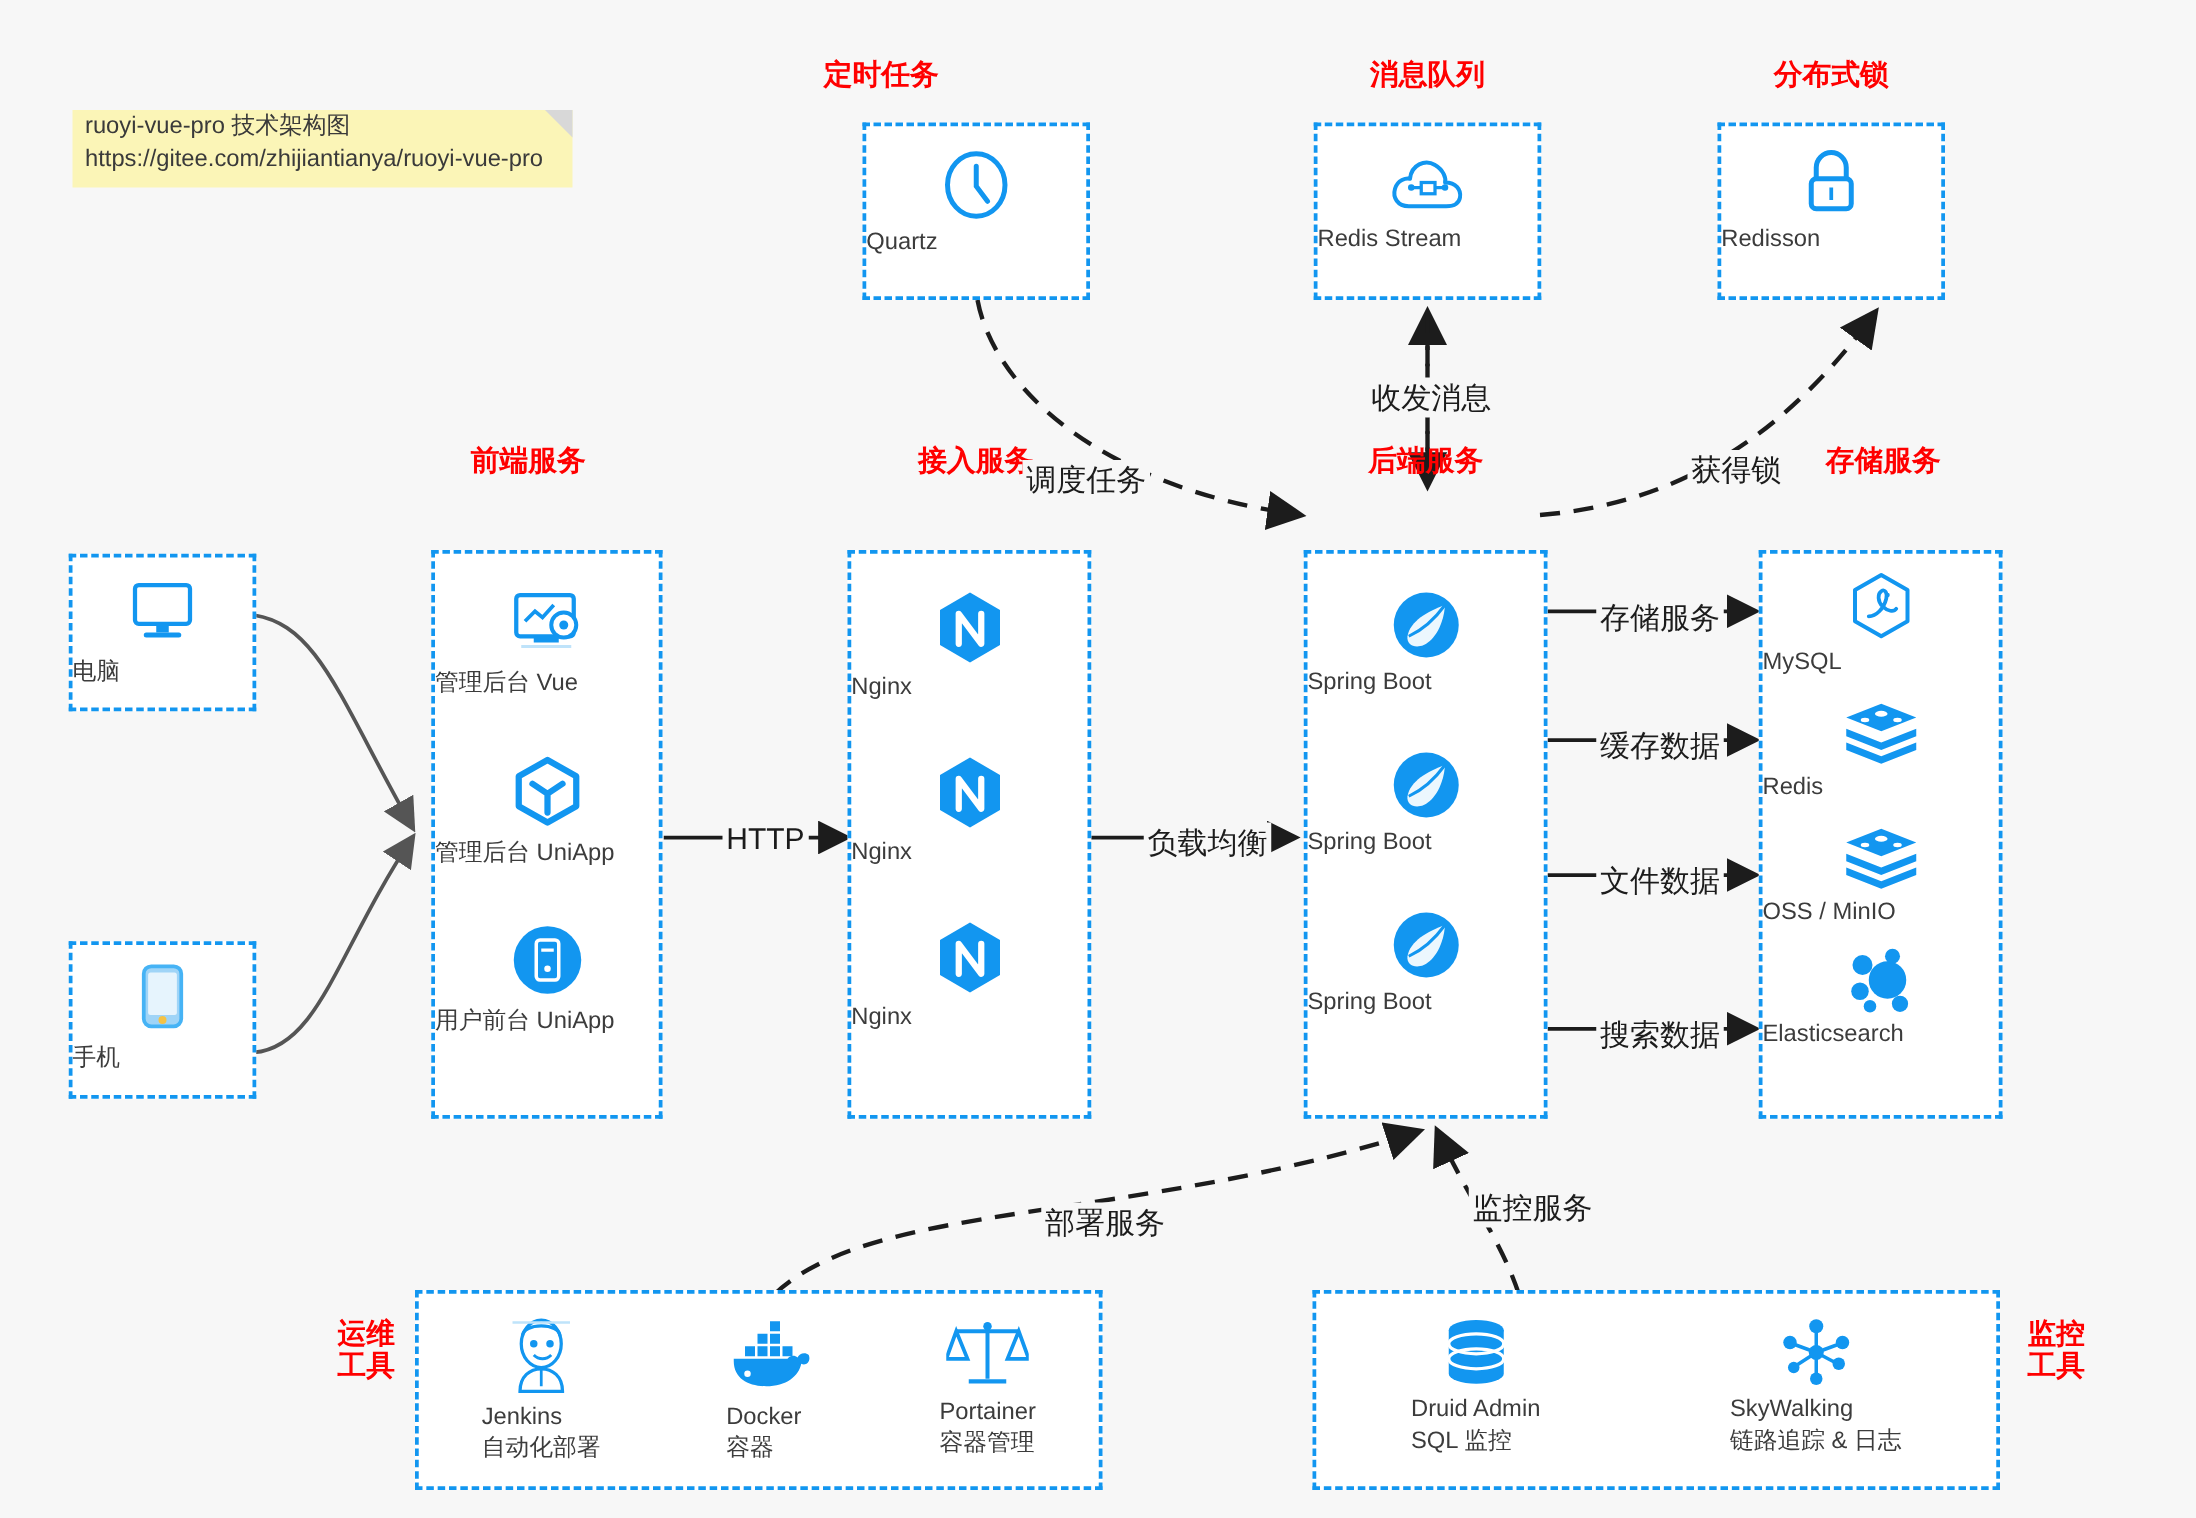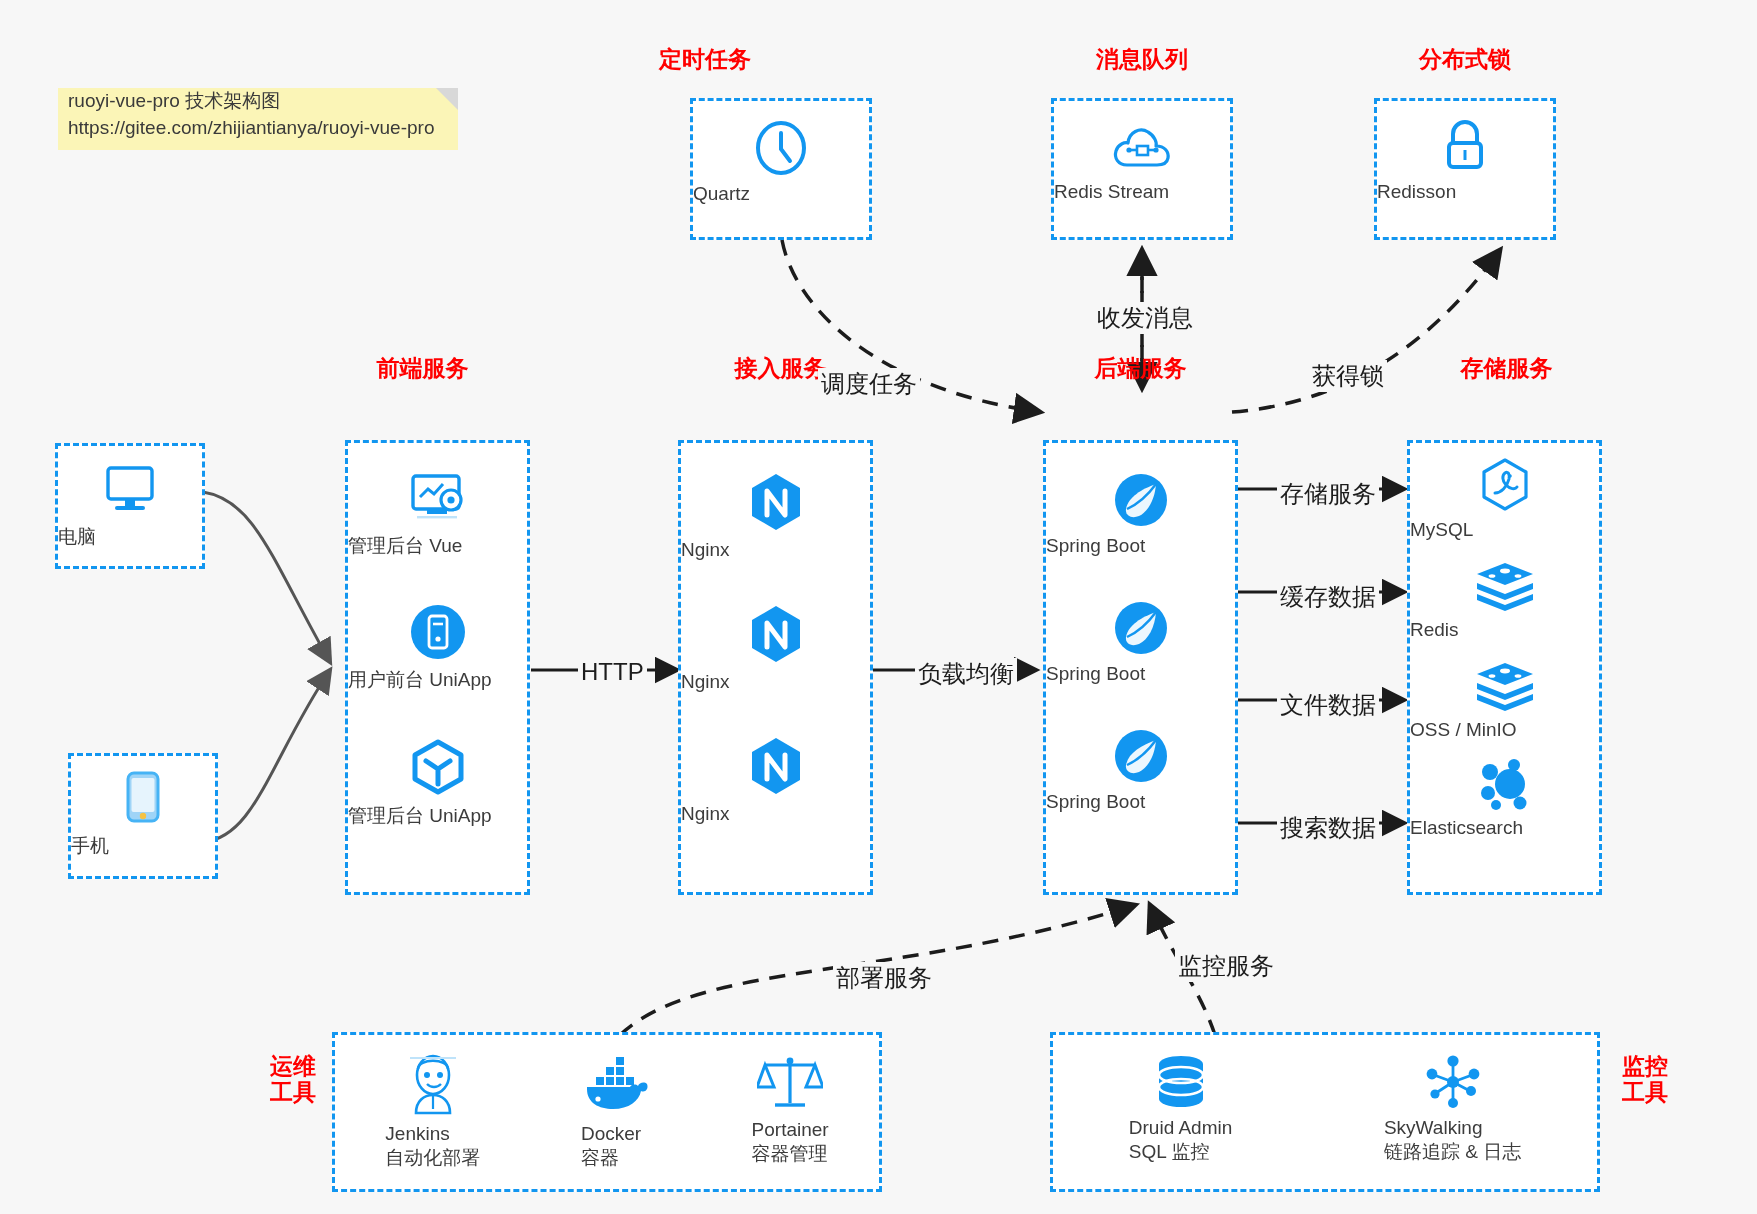--- a/index.html
+++ b/index.html
@@ -159,21 +159,21 @@
     <div class="node" style="margin-top:14px;">
       <svg class="ic" width="62" height="58" viewBox="0 0 62 58">
         <rect x="9" y="8" width="44" height="31" rx="3" fill="none" stroke="#1296f0" stroke-width="3.4"></rect>
         <rect x="26" y="39" width="10" height="7" fill="#1296f0"></rect>
         <rect x="16" y="46" width="30" height="4" rx="2" fill="#1296f0"></rect>
       </svg>
       <div class="cap">电脑</div>
     </div>
   </div>
 
-  <div class="abs gbox" style="left:68px; top:753px; width:150px; height:126px;">
+  <div class="abs gbox" style="left:55px; top:753px; width:150px; height:126px;">
     <div class="node" style="margin-top:13px;">
       <svg class="ic" width="42" height="58" viewBox="0 0 42 58">
         <rect x="6" y="4" width="30" height="48" rx="6" fill="#9fd4f7" stroke="#46b3f5" stroke-width="3"></rect>
         <rect x="9.5" y="9" width="23" height="34" rx="2" fill="#e6f4fd"></rect>
         <circle cx="21" cy="47" r="3.2" fill="#f5c244"></circle>
       </svg>
       <div class="cap">手机</div>
     </div>
   </div>
 
@@ -184,34 +184,34 @@
         <rect x="8" y="7" width="46" height="33" rx="3" fill="none" stroke="#1296f0" stroke-width="3.4"></rect>
         <path d="M15,28 L23,20 L29,25 L38,15" fill="none" stroke="#1296f0" stroke-width="3"></path>
         <circle cx="46" cy="31" r="10" fill="#ffffff" stroke="#1296f0" stroke-width="3.2"></circle>
         <circle cx="46" cy="31" r="3.6" fill="#1296f0"></circle>
         <rect x="22" y="40" width="20" height="5" fill="#1296f0"></rect>
         <rect x="12" y="47" width="40" height="2.4" fill="#bfe3fa"></rect>
       </svg>
       <div class="cap">管理后台 Vue</div>
     </div>
     <div class="node" style="margin-top:44px;">
+      <svg class="ic" width="60" height="60" viewBox="0 0 60 60">
+        <path d="M30,5 L53,18 L53,42 L30,55 L7,42 L7,18 Z" fill="none" stroke="#1296f0" stroke-width="5" stroke-linejoin="round"></path>
+        <path d="M30,32 L30,47 M30,32 L18,24 M30,32 L42,24" fill="none" stroke="#1296f0" stroke-width="5" stroke-linecap="round"></path>
+      </svg>
+      <div class="cap">管理后台 UniApp</div>
+    </div>
+    <div class="node" style="margin-top:44px;">
       <svg class="ic" width="58" height="58" viewBox="0 0 58 58">
         <circle cx="29" cy="29" r="27" fill="#1296f0"></circle>
         <rect x="20" y="13" width="18" height="32" rx="3" fill="none" stroke="#ffffff" stroke-width="2.8"></rect>
         <line x1="24" y1="21" x2="34" y2="21" stroke="#ffffff" stroke-width="2.6"></line>
         <circle cx="29" cy="36" r="2.6" fill="#ffffff"></circle>
       </svg>
       <div class="cap">用户前台 UniApp</div>
-    </div>
-    <div class="node" style="margin-top:44px;">
-      <svg class="ic" width="60" height="60" viewBox="0 0 60 60">
-        <path d="M30,5 L53,18 L53,42 L30,55 L7,42 L7,18 Z" fill="none" stroke="#1296f0" stroke-width="5" stroke-linejoin="round"></path>
-        <path d="M30,32 L30,47 M30,32 L18,24 M30,32 L42,24" fill="none" stroke="#1296f0" stroke-width="5" stroke-linecap="round"></path>
-      </svg>
-      <div class="cap">管理后台 UniApp</div>
     </div>
   </div>
 
   <div class="abs gtitle" style="left:688px; top:353px; width:185px;">接入服务</div>
   <div class="abs gbox" style="left:678px; top:440px; width:195px; height:455px;">
     <div class="node" style="margin-top:28px;">
       <svg class="ic" width="58" height="62" viewBox="0 0 58 62">
         <path d="M29,3 L53,17 L53,45 L29,59 L5,45 L5,17 Z" fill="#1296f0"></path>
         <path d="M20,44 L20,20 L38,44 L38,20" fill="none" stroke="#ffffff" stroke-width="5" stroke-linejoin="round" stroke-linecap="round"></path>
       </svg>
@@ -395,21 +395,21 @@
   </div>
   <div class="abs gtitle stacked" style="left:1610px; top:1053px; width:70px;">
     <div>监控</div>
     <div>工具</div>
   </div>
 
   <div class="abs elabel" style="left:578px; top:658px;">HTTP</div>
   <div class="abs elabel" style="left:915px; top:658px;">负载均衡</div>
   <div class="abs elabel" style="left:818px; top:368px;">调度任务</div>
   <div class="abs elabel" style="left:1094px; top:302px;">收发消息</div>
-  <div class="abs elabel" style="left:1309px; top:360px;">获得锁</div>
+  <div class="abs elabel" style="left:1350px; top:360px;">获得锁</div>
   <div class="abs elabel" style="left:1277px; top:478px;">存储服务</div>
   <div class="abs elabel" style="left:1277px; top:581px;">缓存数据</div>
   <div class="abs elabel" style="left:1277px; top:689px;">文件数据</div>
   <div class="abs elabel" style="left:1277px; top:812px;">搜索数据</div>
   <div class="abs elabel" style="left:833px; top:962px;">部署服务</div>
   <div class="abs elabel" style="left:1175px; top:950px;">监控服务</div>
 
 </div>
 
 </body></html>

